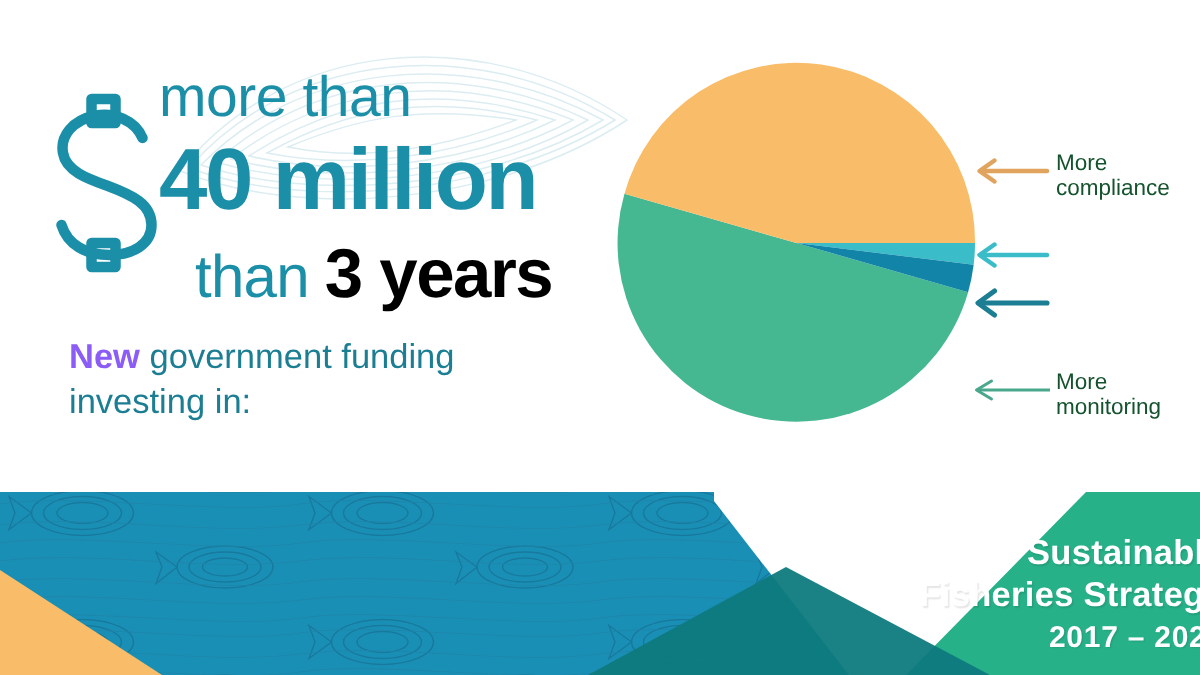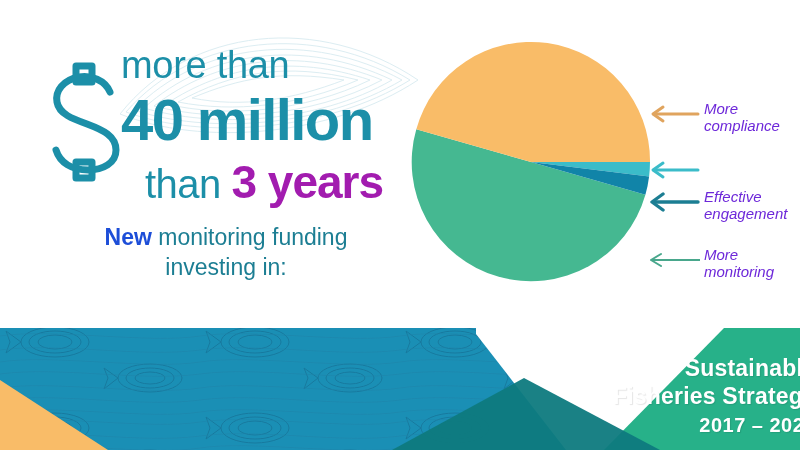--- a/index.html
+++ b/index.html
@@ -29,22 +29,22 @@
   #swoosh {
     position: absolute;
     left: 120px; top: 18px;
     width: 300px; height: 125px;
     pointer-events: none;
   }
 
   
   #headline {
     position: absolute;
-    left: 17px; top: 0;
-    width: 410px; height: 300px; text-align: center;
+    left: 2px; top: 0;
+    width: 410px; height: 300px;
   }
   #dollar-sign {
     position: absolute;
     left: 26px; top: 62px;
     width: 86px; height: 120px;
   }
   .hl-line { position: absolute; white-space: nowrap; }
   #hl-more-than {
     left: 104px; top: 44px;
     font-size: 38px;
@@ -60,32 +60,32 @@
   }
   #hl-over-row {
     left: 128px; top: 155px;
     font-size: 40px;
     color: #1C8FA8;
     letter-spacing: -0.5px;
   }
   #hl-over-row .years {
     font-size: 46px;
     font-weight: bold;
-    color: #a21caf;
+    color: #000000;
     letter-spacing: -1px;
   }
   #subhead {
     position: absolute;
     left: 44px; top: 222px;
     font-size: 23px;
     line-height: 30px;
     color: #1C7E93;
     width: 330px;
   }
-  #subhead .strong { font-weight: bold; color: #1d4ed8; }
+  #subhead .strong { font-weight: bold; color: #8b5cf6; }
 
   
   #pie-wrap {
     position: absolute;
     left: 404px; top: 28px;
     width: 260px; height: 270px;
   }
   #pie-svg { display: block; }
 
   
@@ -103,24 +103,23 @@
   }
   .legend-arrow {
     flex: 0 0 auto;
     width: 52px;
     height: 20px;
     margin-top: 4px;
   }
   .legend-label {
     font-size: 15px;
     line-height: 17px;
-    color: #6d28d9;
+    color: #14532d;
     white-space: pre-line;
     padding-left: 4px;
-    font-style: italic;
   }
   #legend-row-0 { top: 72px; }
   #legend-row-1 { top: 128px; }
   #legend-row-2 { top: 160px; }
   #legend-row-3 { top: 218px; }
 
   
   #banner {
     position: absolute;
     left: 0; top: 318px;
@@ -190,21 +189,21 @@
       <div class="hl-line" id="hl-more-than">more than</div>
 
       <div class="hl-line" id="hl-amount">40 million</div>
 
       <div class="hl-line" id="hl-over-row">
         <span>than</span>
         <span class="years">3 years</span>
       </div>
 
       <div id="subhead">
-        <span class="strong">New</span><span> monitoring funding investing in:</span>
+        <span class="strong">New</span><span> government funding investing in:</span>
       </div>
     </div>
 
     <div id="pie-wrap">
       <svg id="pie-svg" width="260" height="270" viewBox="0 0 260 270">
 
         <path fill="#45B891" d="M127 134 L241.4 166.8 A119 119 0 1 1 12.3 101.2 Z"></path>
 
         <path fill="#F9BC68" d="M127 134 L12.3 101.2 A119 119 0 0 1 246 134 Z"></path>
 
@@ -236,22 +235,20 @@
         </svg>
       </div>
 
       <div class="legend-row" id="legend-row-2">
         <svg class="legend-arrow" viewBox="0 0 52 20">
           <g stroke="#1C7E93" stroke-width="3.4" fill="none" stroke-linecap="round" stroke-linejoin="round">
             <line x1="50" y1="10" x2="6" y2="10"></line>
             <polyline points="15,2 4,10 15,18"></polyline>
           </g>
         </svg>
-        <div class="legend-label">Effective
-engagement</div>
       </div>
 
       <div class="legend-row" id="legend-row-3">
         <svg class="legend-arrow" viewBox="0 0 52 20">
           <g stroke="#49A78C" stroke-width="2" fill="none" stroke-linecap="round" stroke-linejoin="round">
             <line x1="52" y1="10" x2="4" y2="10"></line>
             <polyline points="13,4 3,10 13,16"></polyline>
           </g>
         </svg>
         <div class="legend-label">More

